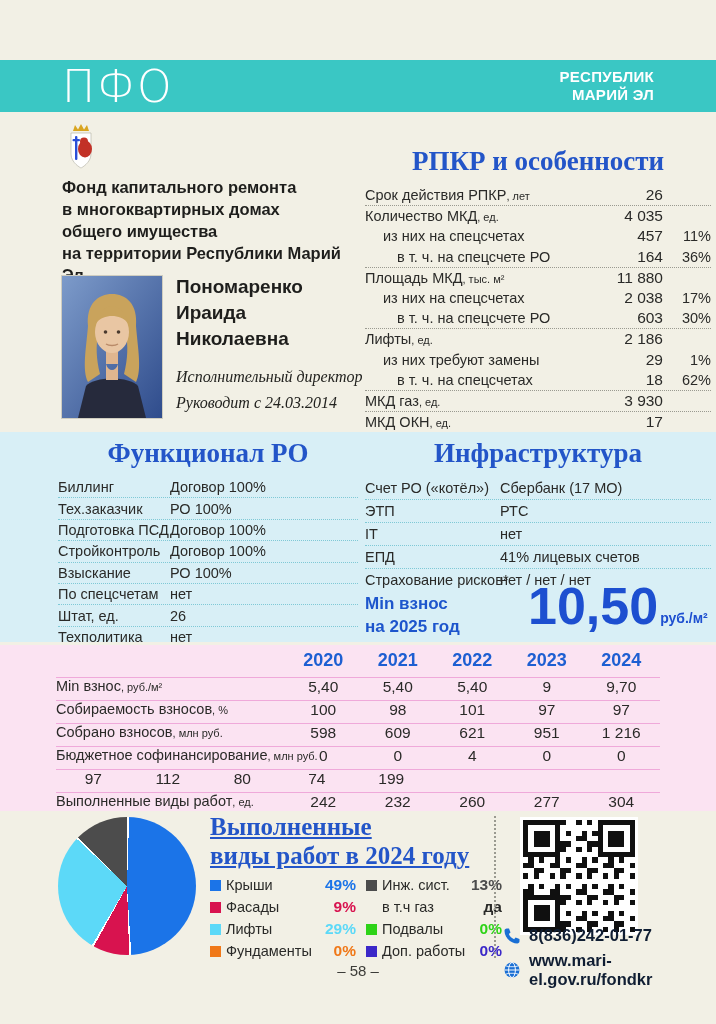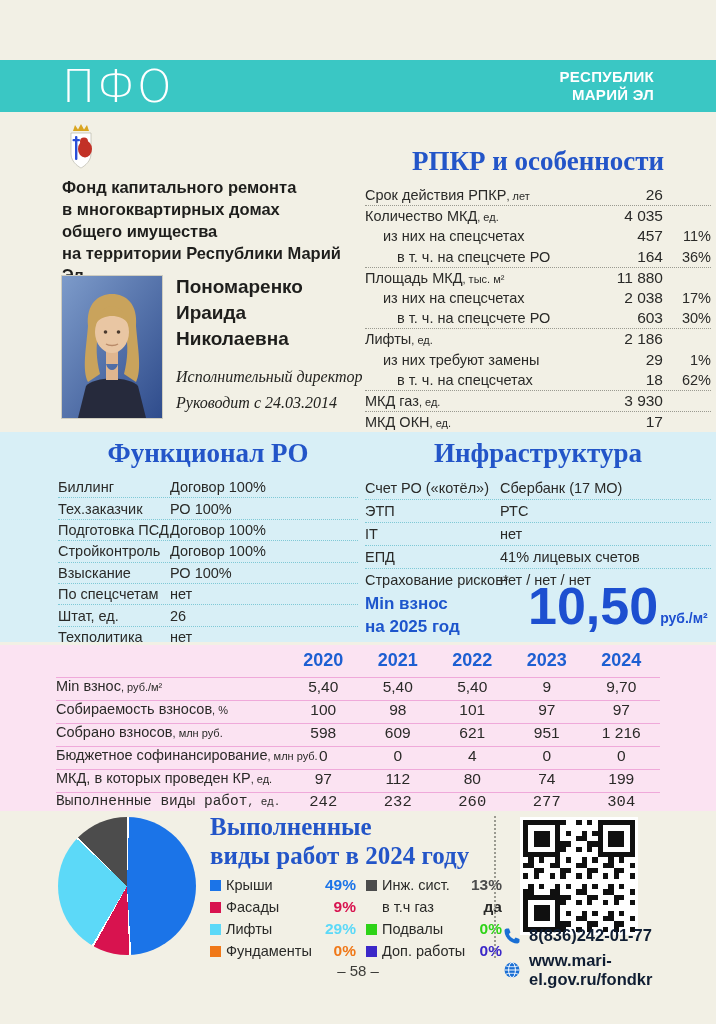--- a/index.html
+++ b/index.html
@@ -50,30 +50,30 @@
   .irow .fval{flex:1;white-space:nowrap;}
   .minfee-label{position:absolute;left:365px;top:592px;color:#1d55cc;font-weight:bold;font-size:17px;line-height:23px;}
   .minfee{position:absolute;left:528px;top:580px;display:flex;align-items:flex-end;color:#1d4fd0;}
   .minfee .big{font-size:52px;font-weight:bold;line-height:52px;}
   .minfee .un{font-size:14px;font-weight:bold;margin-left:2px;margin-bottom:6px;}
 
   
   .band-pink{position:absolute;top:645px;left:0;right:0;height:166px;background:#fbe3f2;}
   .hist{position:absolute;left:56px;top:650px;width:604px;}
   .hrow{display:flex;align-items:flex-start;height:22px;font-size:14.5px;border-bottom:1px solid #efa9da;}
-  .hrow:last-child{border-bottom:none;font-family:Liberation Mono, monospace;}
+  .hrow:last-child{border-bottom:none;}
   .hrow .hlabel{width:230px;flex:none;white-space:nowrap;}
   .hrow .hcell{width:74.5px;text-align:center;font-size:15.5px;white-space:nowrap;}
   .hhead{height:27px;border-bottom:1px solid #efa9da;}
   .hhead .hcell{color:#1d5fd2;font-weight:bold;font-size:18px;}
 
   
   .pie{position:absolute;left:58px;top:817px;width:138px;height:138px;border-radius:50%;}
   .works-title{position:absolute;left:210px;top:812px;width:290px;font-family:"Liberation Serif",serif;
-               font-weight:bold;font-size:25px;line-height:29px;color:#2355c8;}
+               font-weight:bold;font-size:25px;line-height:29px;color:#2355c8;text-decoration:underline;}
   .legend{position:absolute;left:210px;top:874px;display:grid;grid-template-columns:146px 136px;column-gap:10px;row-gap:0;}
   .litem{display:flex;align-items:center;height:22px;}
   .litem .sq{width:11px;height:11px;flex:none;margin-right:5px;}
   .litem .lbl{flex:1;font-size:14.5px;white-space:nowrap;}
   .litem .val{font-weight:bold;font-size:15.5px;white-space:nowrap;}
   .litem.noicon .lbl{padding-left:16px;}
 
   .divider{position:absolute;left:494px;top:816px;height:142px;border-left:2px dotted #9a9a90;}
 
   
@@ -329,21 +329,20 @@
     </div>
     <div class="hrow">
       <div class="hlabel"><span>Бюджетное софинансирование</span><span class="unit">, млн руб.</span></div>
       <div class="hcell">0</div>
         <div class="hcell">0</div>
         <div class="hcell">4</div>
         <div class="hcell">0</div>
         <div class="hcell">0</div>
     </div>
     <div class="hrow">
-      <div class="hlabel"><span>МКД, в которых проведен КР</span><span class="unit">, ед.</span></div>
       <div class="hcell">97</div>
         <div class="hcell">112</div>
         <div class="hcell">80</div>
         <div class="hcell">74</div>
         <div class="hcell">199</div>
     </div>
     <div class="hrow">
       <div class="hlabel"><span>Выполненные виды работ</span><span class="unit">, ед.</span></div>
       <div class="hcell">242</div>
         <div class="hcell">232</div>

